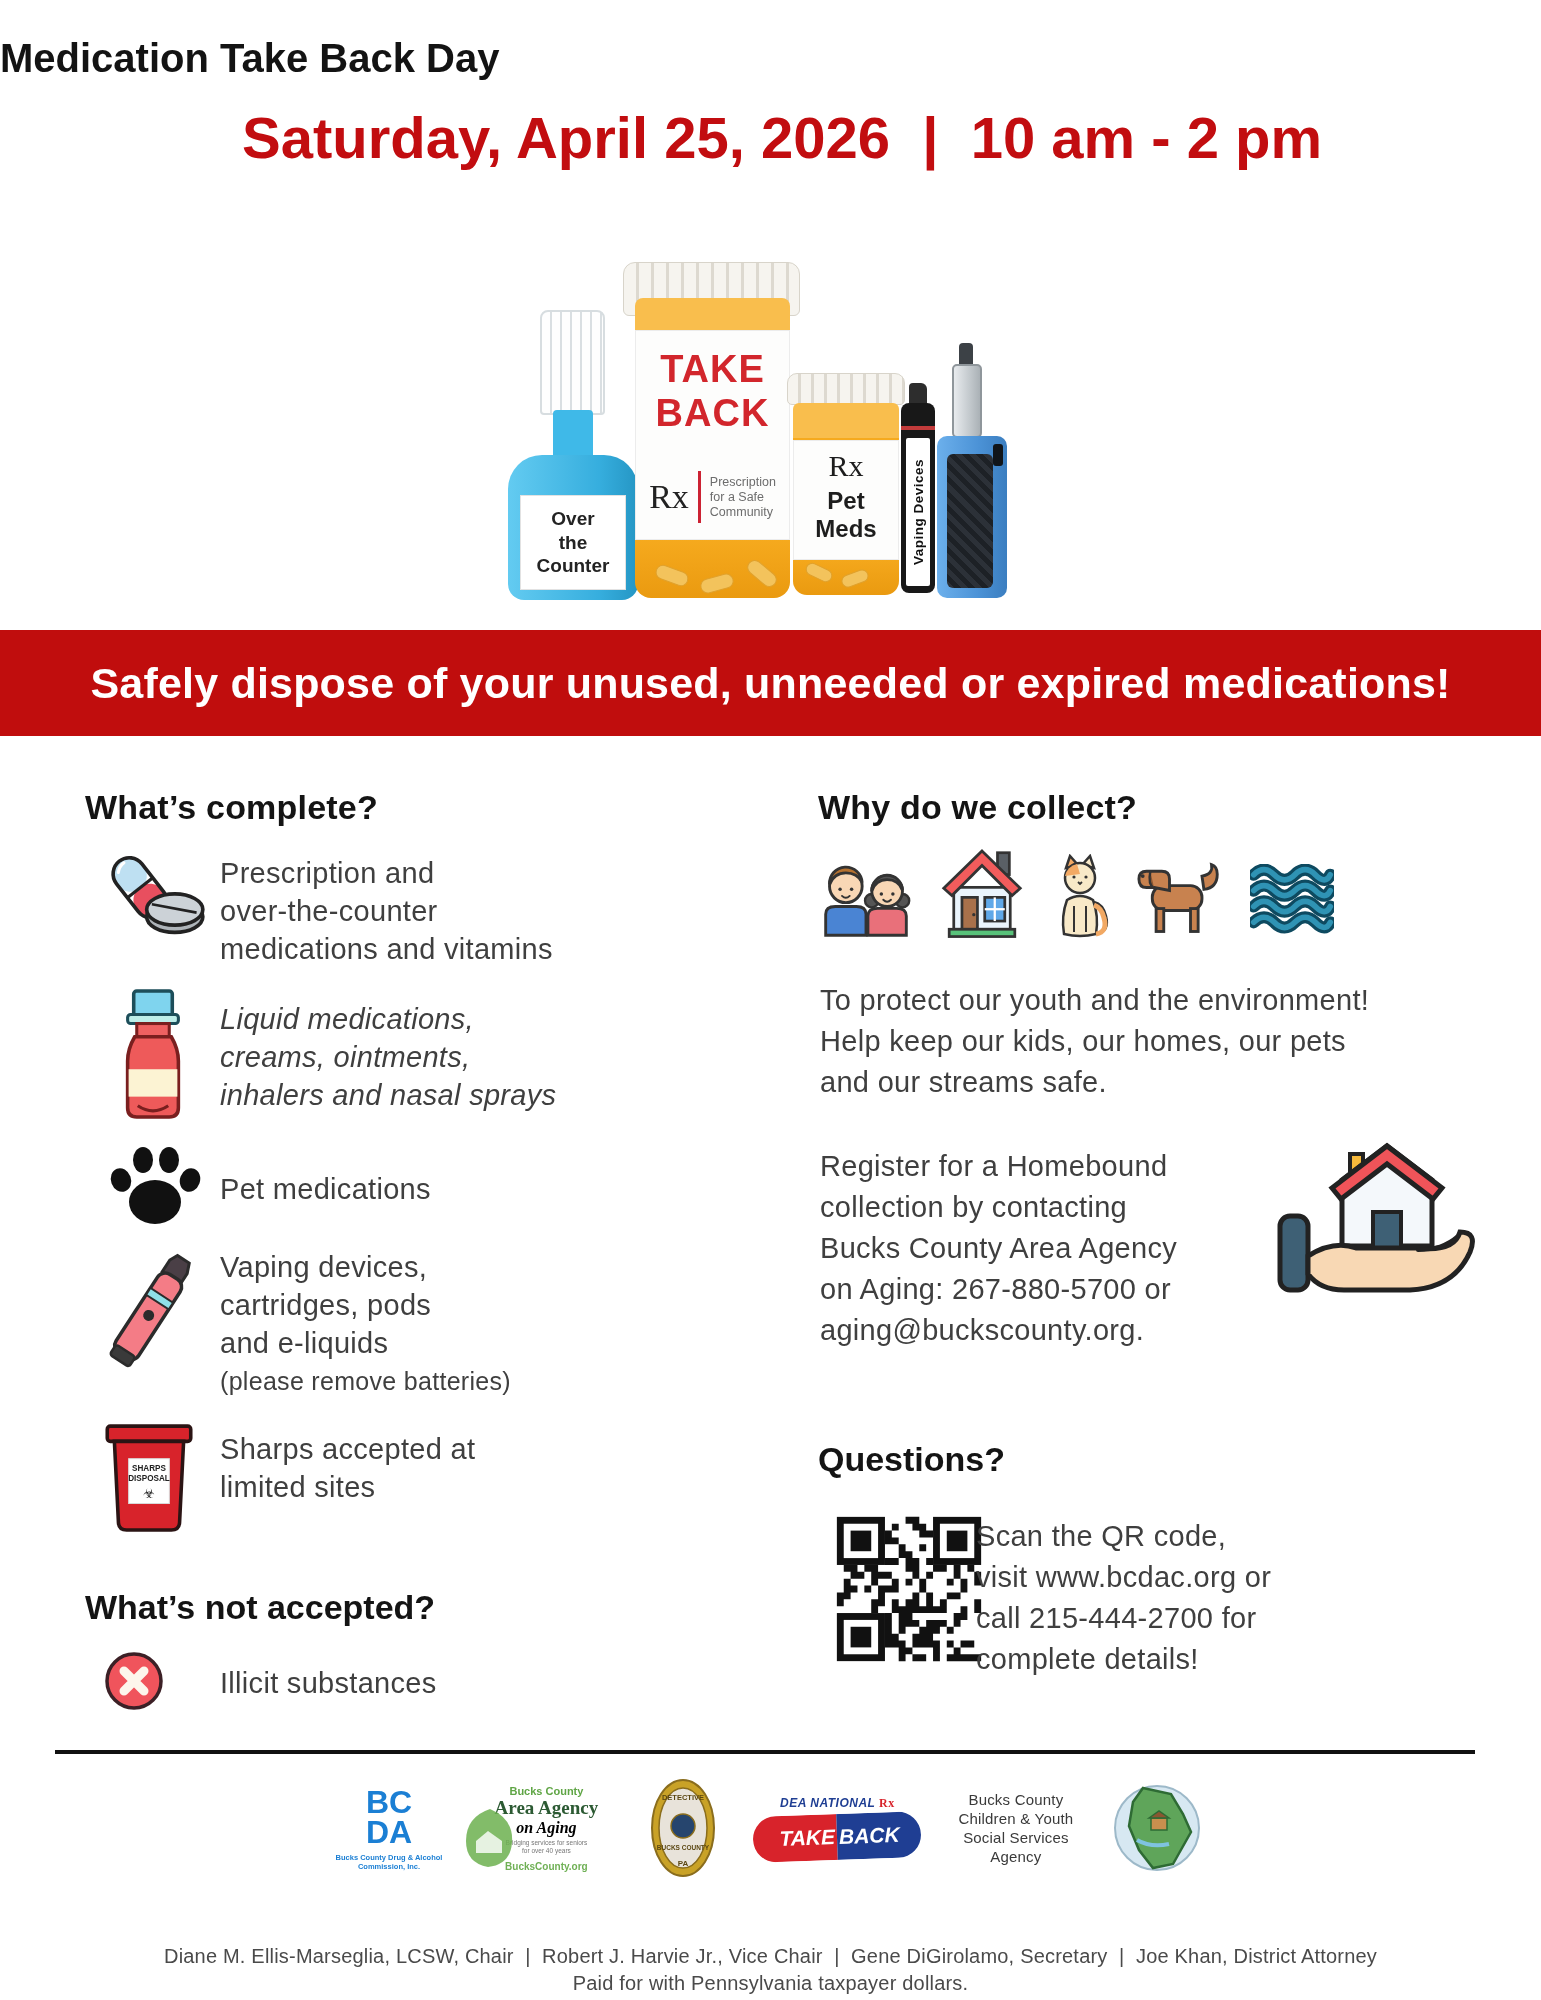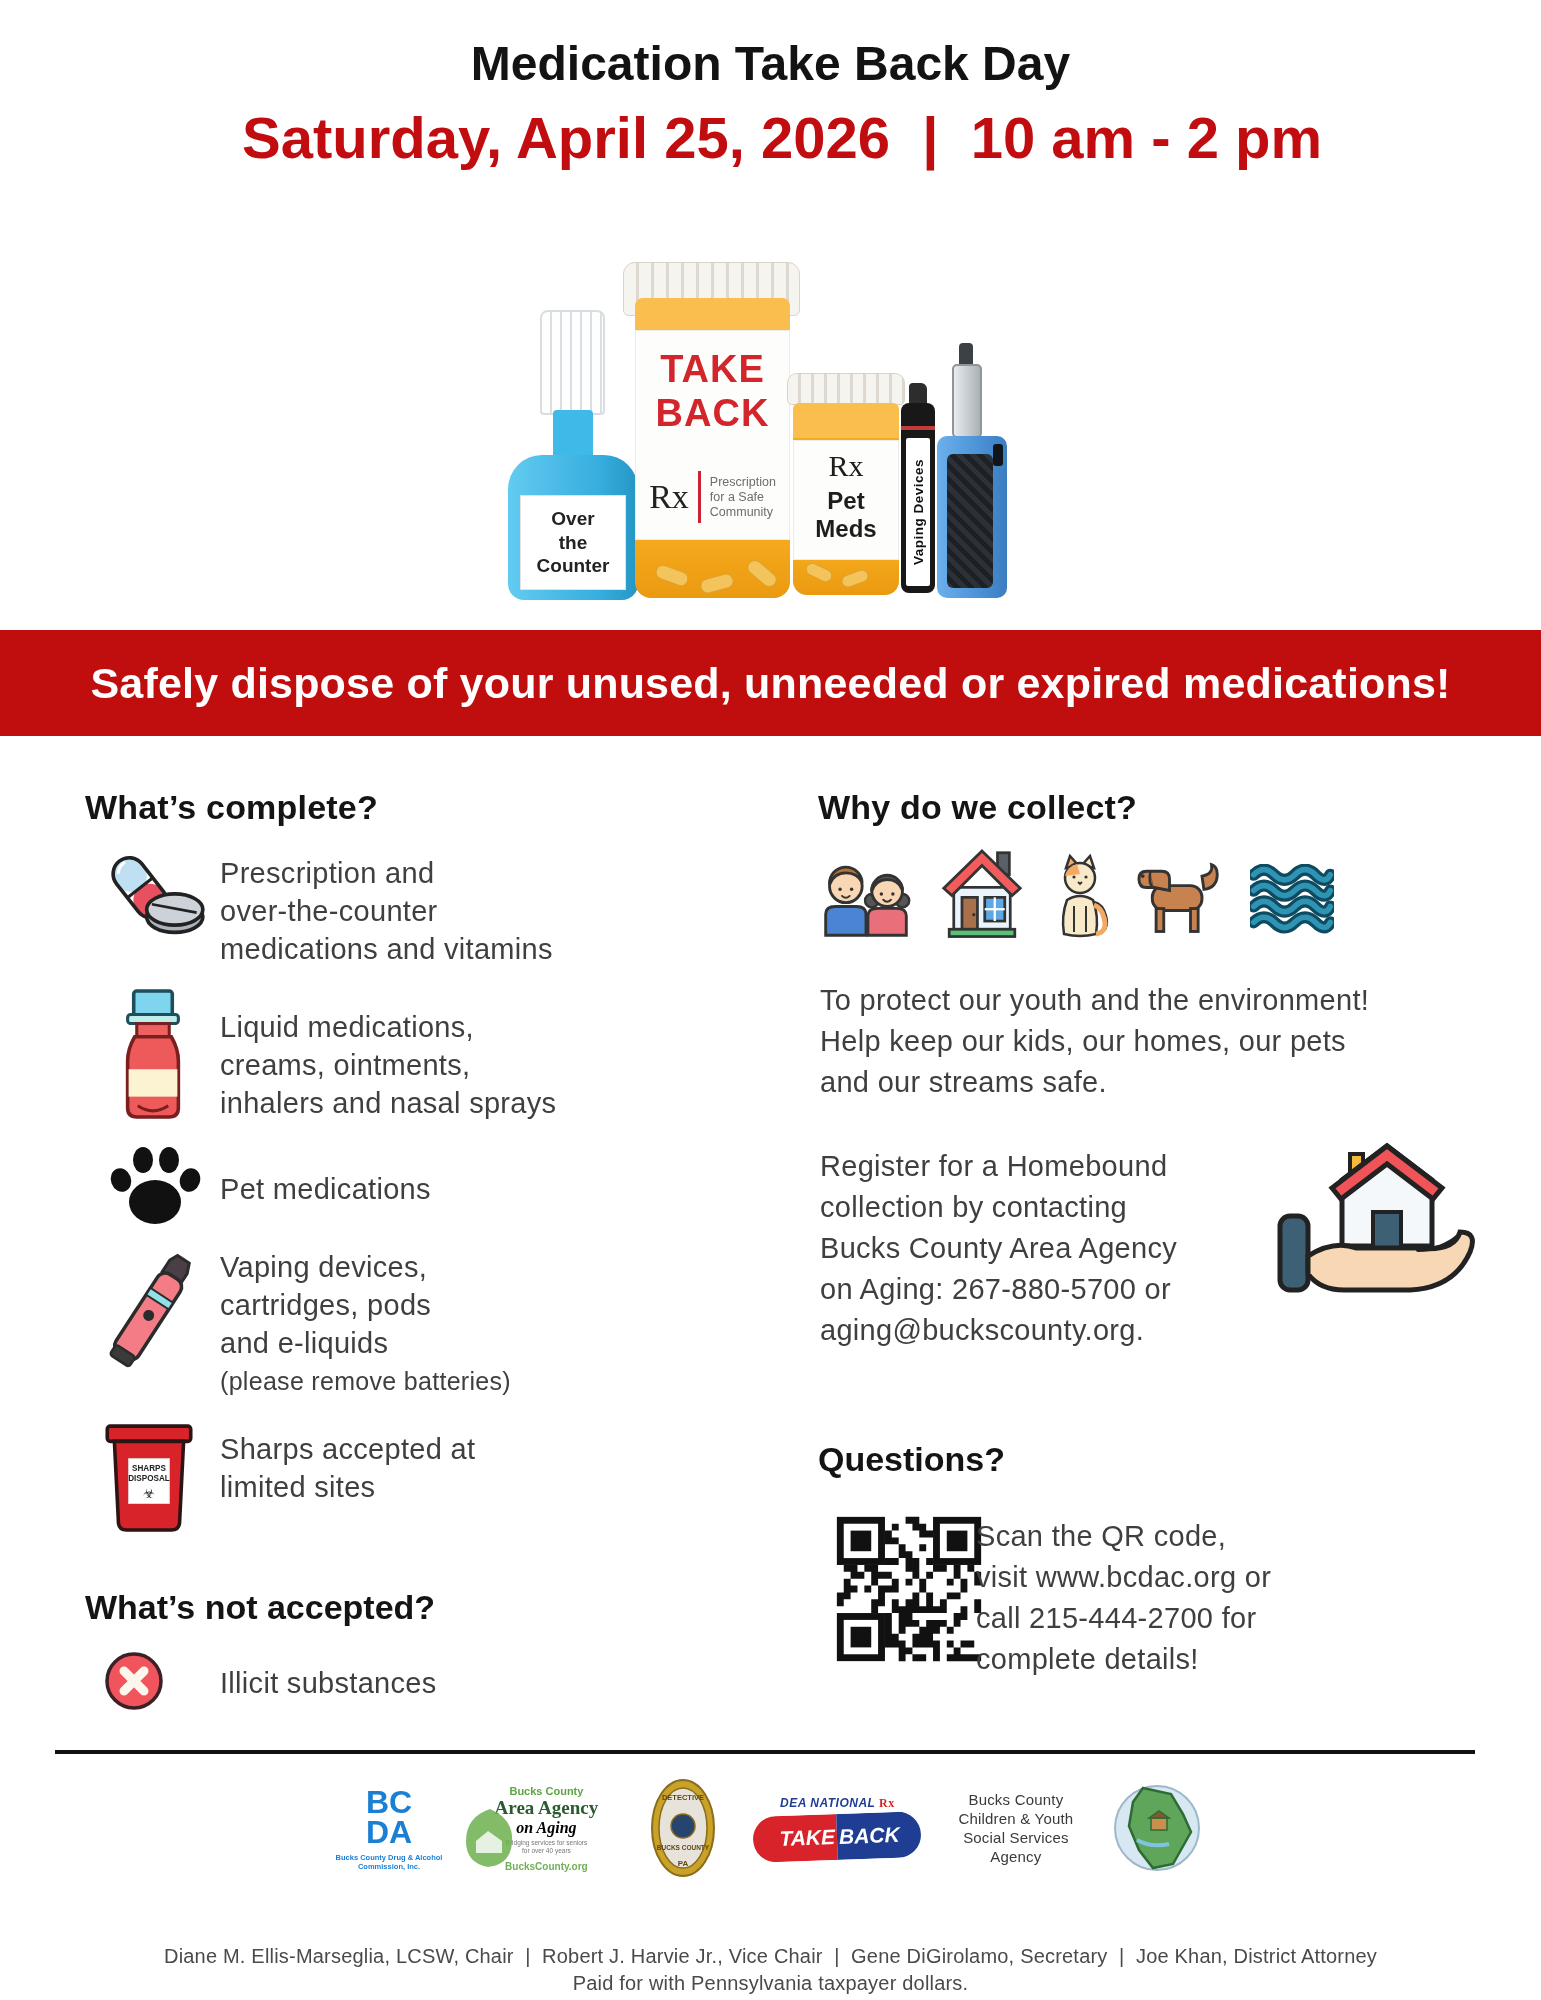--- a/index.html
+++ b/index.html
@@ -6,22 +6,22 @@
   html,body { background:#ffffff; }
   .page {
     position:relative; width:1541px; height:2000px; background:#fff;
     font-family:"Liberation Sans", sans-serif; overflow:hidden; color:#3f3f3f;
   }
   .pre { white-space:pre-line; }
   .prekeep { white-space:pre; }
 
   
   .title {
-    position:absolute; top:36px; left:0; width:100%; text-align:center;
-    font-size:48px; font-weight:700; color:#131313; letter-spacing:0px;
+    position:absolute; top:36px; left:0; width:100%; 
+    font-size:40px; font-weight:700; color:#131313; letter-spacing:0px;
   }
   .date-line {
     position:absolute; top:104px; left:0; width:100%; text-align:center;
     font-size:58px; font-weight:700; color:#c20d10;padding-left:23px;
   }
 
   
   .hero { position:absolute; top:258px; left:505px; width:510px; height:345px; }
   .hero * { position:absolute; }
   .otc-cap { left:35px; top:52px; width:65px; height:105px; background:rgba(244,247,248,0.85);
@@ -204,21 +204,21 @@
 medications and vitamins</div>
 
     <svg class="item-icon" style="left:32px; top:200px;" width="72" height="132" viewBox="0 0 70 130">
       <rect x="16" y="3" width="38" height="25" rx="3" fill="#7fd4ee" stroke="#1d4e5a" stroke-width="3.5"></rect>
       <rect x="10" y="26" width="50" height="9" rx="3" fill="#bdeee9" stroke="#1d4e5a" stroke-width="3"></rect>
       <rect x="19" y="35" width="32" height="13" fill="#ee6161" stroke="#7a1f1f" stroke-width="3"></rect>
       <path d="M17 48 q-7 12 -7 24 v46 q0 9 9 9 h32 q9 0 9 -9 V72 q0 -12 -7 -24 z" fill="#ee5a5a" stroke="#7a1f1f" stroke-width="3.5"></path>
       <rect x="11" y="80" width="48" height="27" fill="#fcf3d3"></rect>
       <path d="M20 116 q15 10 30 0" stroke="#7a1f1f" stroke-width="3" fill="none"></path>
     </svg>
-    <div class="item-text pre" style="top:220px;">Liquid medications,
+    <div class="item-text pre" style="top:212px;font-style:italic;">Liquid medications,
 creams, ointments,
 inhalers and nasal sprays</div>
 
     <svg class="item-icon" style="left:22px; top:356px;" width="96" height="86" viewBox="0 0 96 86">
       <ellipse cx="48" cy="58" rx="26" ry="22" fill="#111"></ellipse>
       <ellipse cx="14" cy="36" rx="10" ry="12" fill="#111" transform="rotate(-20 14 36)"></ellipse>
       <ellipse cx="36" cy="16" rx="10" ry="13" fill="#111"></ellipse>
       <ellipse cx="62" cy="16" rx="10" ry="13" fill="#111"></ellipse>
       <ellipse cx="83" cy="36" rx="10" ry="12" fill="#111" transform="rotate(20 83 36)"></ellipse>
     </svg>

